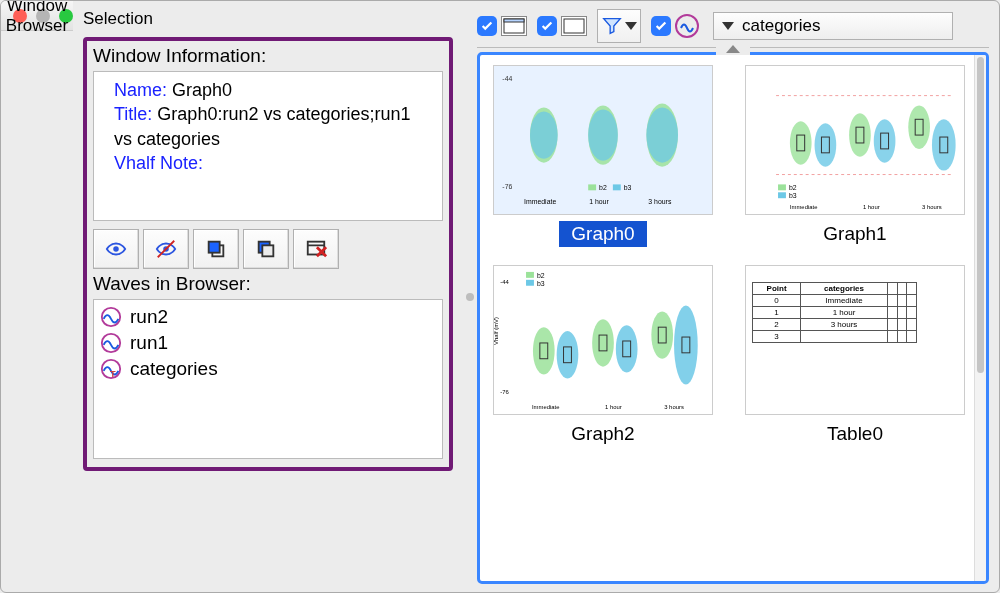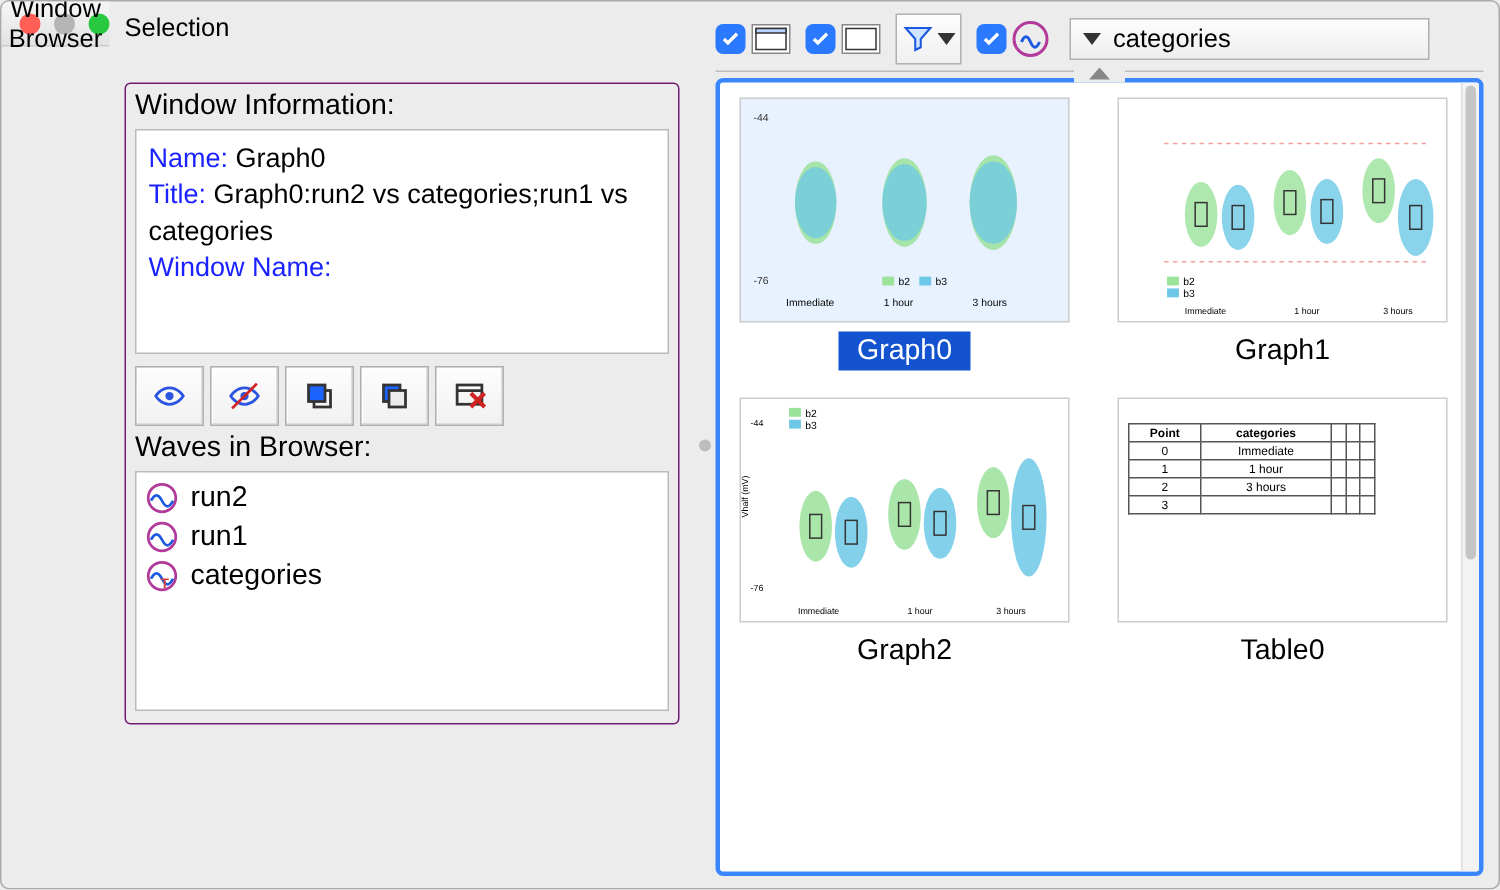--- a/index.html
+++ b/index.html
@@ -43,33 +43,33 @@
     pointer-events:none;
   }
   
   .body { flex:1; display:flex; overflow:hidden;}
   .leftpane {
     width: 390px;
     padding: 8px 10px;
     display:flex; flex-direction:column;
     gap:6px;
   }
-  .section-label { font-size:17px; margin-bottom:20px;}
+  .section-label { font-size:17px; margin-bottom:2px;}
   .groupbox {
-    border:1px solid #701a75;
+    border:4px solid #701a75;
     border-radius:4px;
     background:#ececec;
     padding:4px 6px 8px 6px;
   }
   .groupbox-title { font-size:19px; margin-bottom:4px;}
   .info-area {
     background:#fff;
     border:1px solid #bbb;
     height:150px;
-    padding:6px 8px;
+    padding:6px 20px;
     font-size:18px;
     line-height:1.35;
     overflow:auto;
   }
   .info-area .k { color:#1a22ff; }
   .tool-row { display:flex; gap:4px; margin:8px 0 4px 0;}
   .tool-btn {
     width:46px; height:40px;
     background:linear-gradient(#fdfdfd,#f1f1f1);
     border:1px solid #b0b0b0;
@@ -262,21 +262,21 @@
         <div class="info-area">
           <div>
             <span class="k">Name:</span>
             <span>Graph0</span>
           </div>
           <div>
             <span class="k">Title:</span>
             <span>Graph0:run2 vs categories;run1 vs categories</span>
           </div>
           <div>
-            <span class="k">Window Name:</span>
+            <span class="k">Vhalf Note:</span>
             <span></span>
           </div>
         </div>
 
         <div class="tool-row">
           <div class="tool-btn">
             <svg class="ico" viewBox="0 0 24 24">
                 <path fill="none" stroke="#2b55e0" stroke-width="2" d="M2 12s3.6-6 10-6 10 6 10 6-3.6 6-10 6S2 12 2 12Z"></path>
                 <circle cx="12" cy="12" r="3" fill="#2b55e0"></circle>
               </svg>

